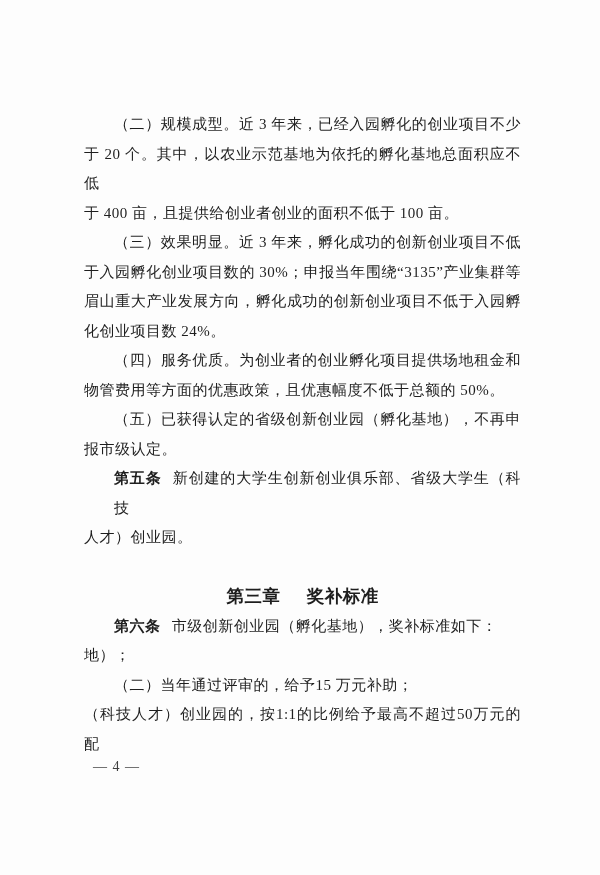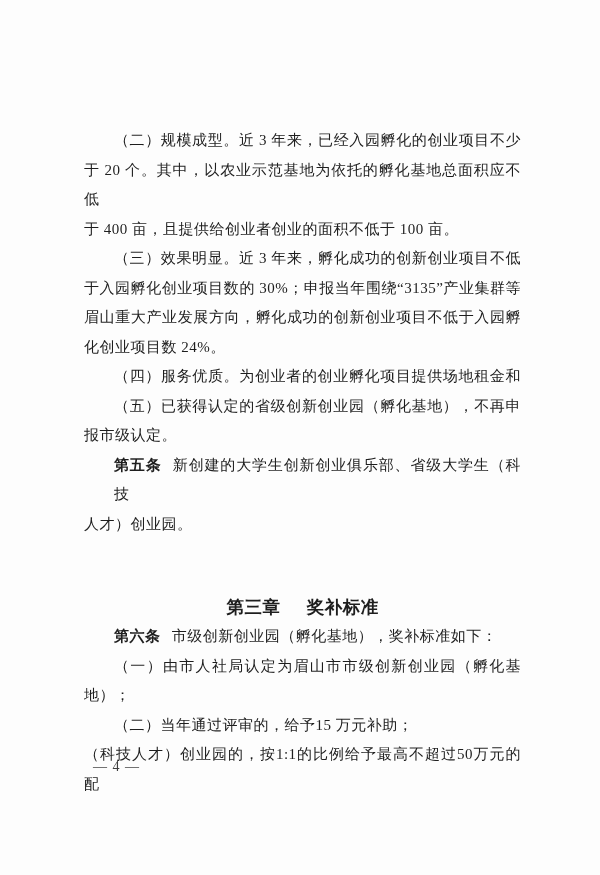--- a/index.html
+++ b/index.html
@@ -16,21 +16,21 @@
     position: relative;
     width: 600px;
     height: 875px;
     background: #fdfdfd;
     font-family: "Liberation Serif", "DejaVu Serif", serif;
     color: #1e1e1e;
   }
   .doc {
     position: absolute;
     left: 84px;
-    top: 126px;
+    top: 110px;
     width: 437px;
     font-size: 15px;
     line-height: 29.5px;
     letter-spacing: 0.5px;
   }
   .ln {
     white-space: nowrap;
   }
   .ln.indent {
     padding-left: 30px;
@@ -47,21 +47,20 @@
     font-family: Liberation Serif, serif;
     font-weight: 700;
     margin-right: 0.75em;
   }
   .ln.heading {
     text-align: right;
     text-align-last: center;
     font-family: "Liberation Sans", "DejaVu Sans", sans-serif;
     font-weight: 700;
     font-size: 17.5px;
-    margin-top: 24px;
   }
   .ln.heading .art {
     margin-right: 1.5em;
   }
   .ln.heading .htitle {
     font-weight: 700;
   }
   .footer {
     position: absolute;
     left: 93px;
@@ -81,39 +80,39 @@
     <div class="ln indent fill">（二）规模成型。近 3 年来，已经入园孵化的创业项目不少</div>
     <div class="ln fill">于 20 个。其中，以农业示范基地为依托的孵化基地总面积应不低</div>
     <div class="ln">于 400 亩，且提供给创业者创业的面积不低于 100 亩。</div>
 
     <div class="ln indent fill">（三）效果明显。近 3 年来，孵化成功的创新创业项目不低</div>
     <div class="ln fill">于入园孵化创业项目数的 30%；申报当年围绕“3135”产业集群等</div>
     <div class="ln fill">眉山重大产业发展方向，孵化成功的创新创业项目不低于入园孵</div>
     <div class="ln">化创业项目数 24%。</div>
 
     <div class="ln indent fill">（四）服务优质。为创业者的创业孵化项目提供场地租金和</div>
+    <div class="ln">物管费用等方面的优惠政策，且优惠幅度不低于总额的 50%。</div>
 
     <div class="ln indent fill">（五）已获得认定的省级创新创业园（孵化基地），不再申</div>
     <div class="ln">报市级认定。</div>
 
     <div class="ln indent fill">
       <span class="art">第五条</span><span>新创建的大学生创新创业俱乐部、省级大学生（科技</span>
     </div>
     <div class="ln">人才）创业园。</div>
 
     <div class="ln blank"></div>
 
     <div class="ln heading">
       <span class="art">第三章</span><span class="htitle">奖补标准</span>
     </div>
 
     <div class="ln indent">
       <span class="art">第六条</span><span>市级创新创业园（孵化基地），奖补标准如下：</span>
     </div>
-    <div class="ln indent fill">（一）由市人社局认定为眉山市市级创新创业园（孵化基</div>
     <div class="ln">地）；</div>
     <div class="ln indent">（二）当年通过评审的，给予15 万元补助；</div>
 
     <div class="ln fill">（科技人才）创业园的，按1:1的比例给予最高不超过50万元的配</div>
 
   </div>
 
   <div class="footer">— 4 —</div>
 </div>
 

